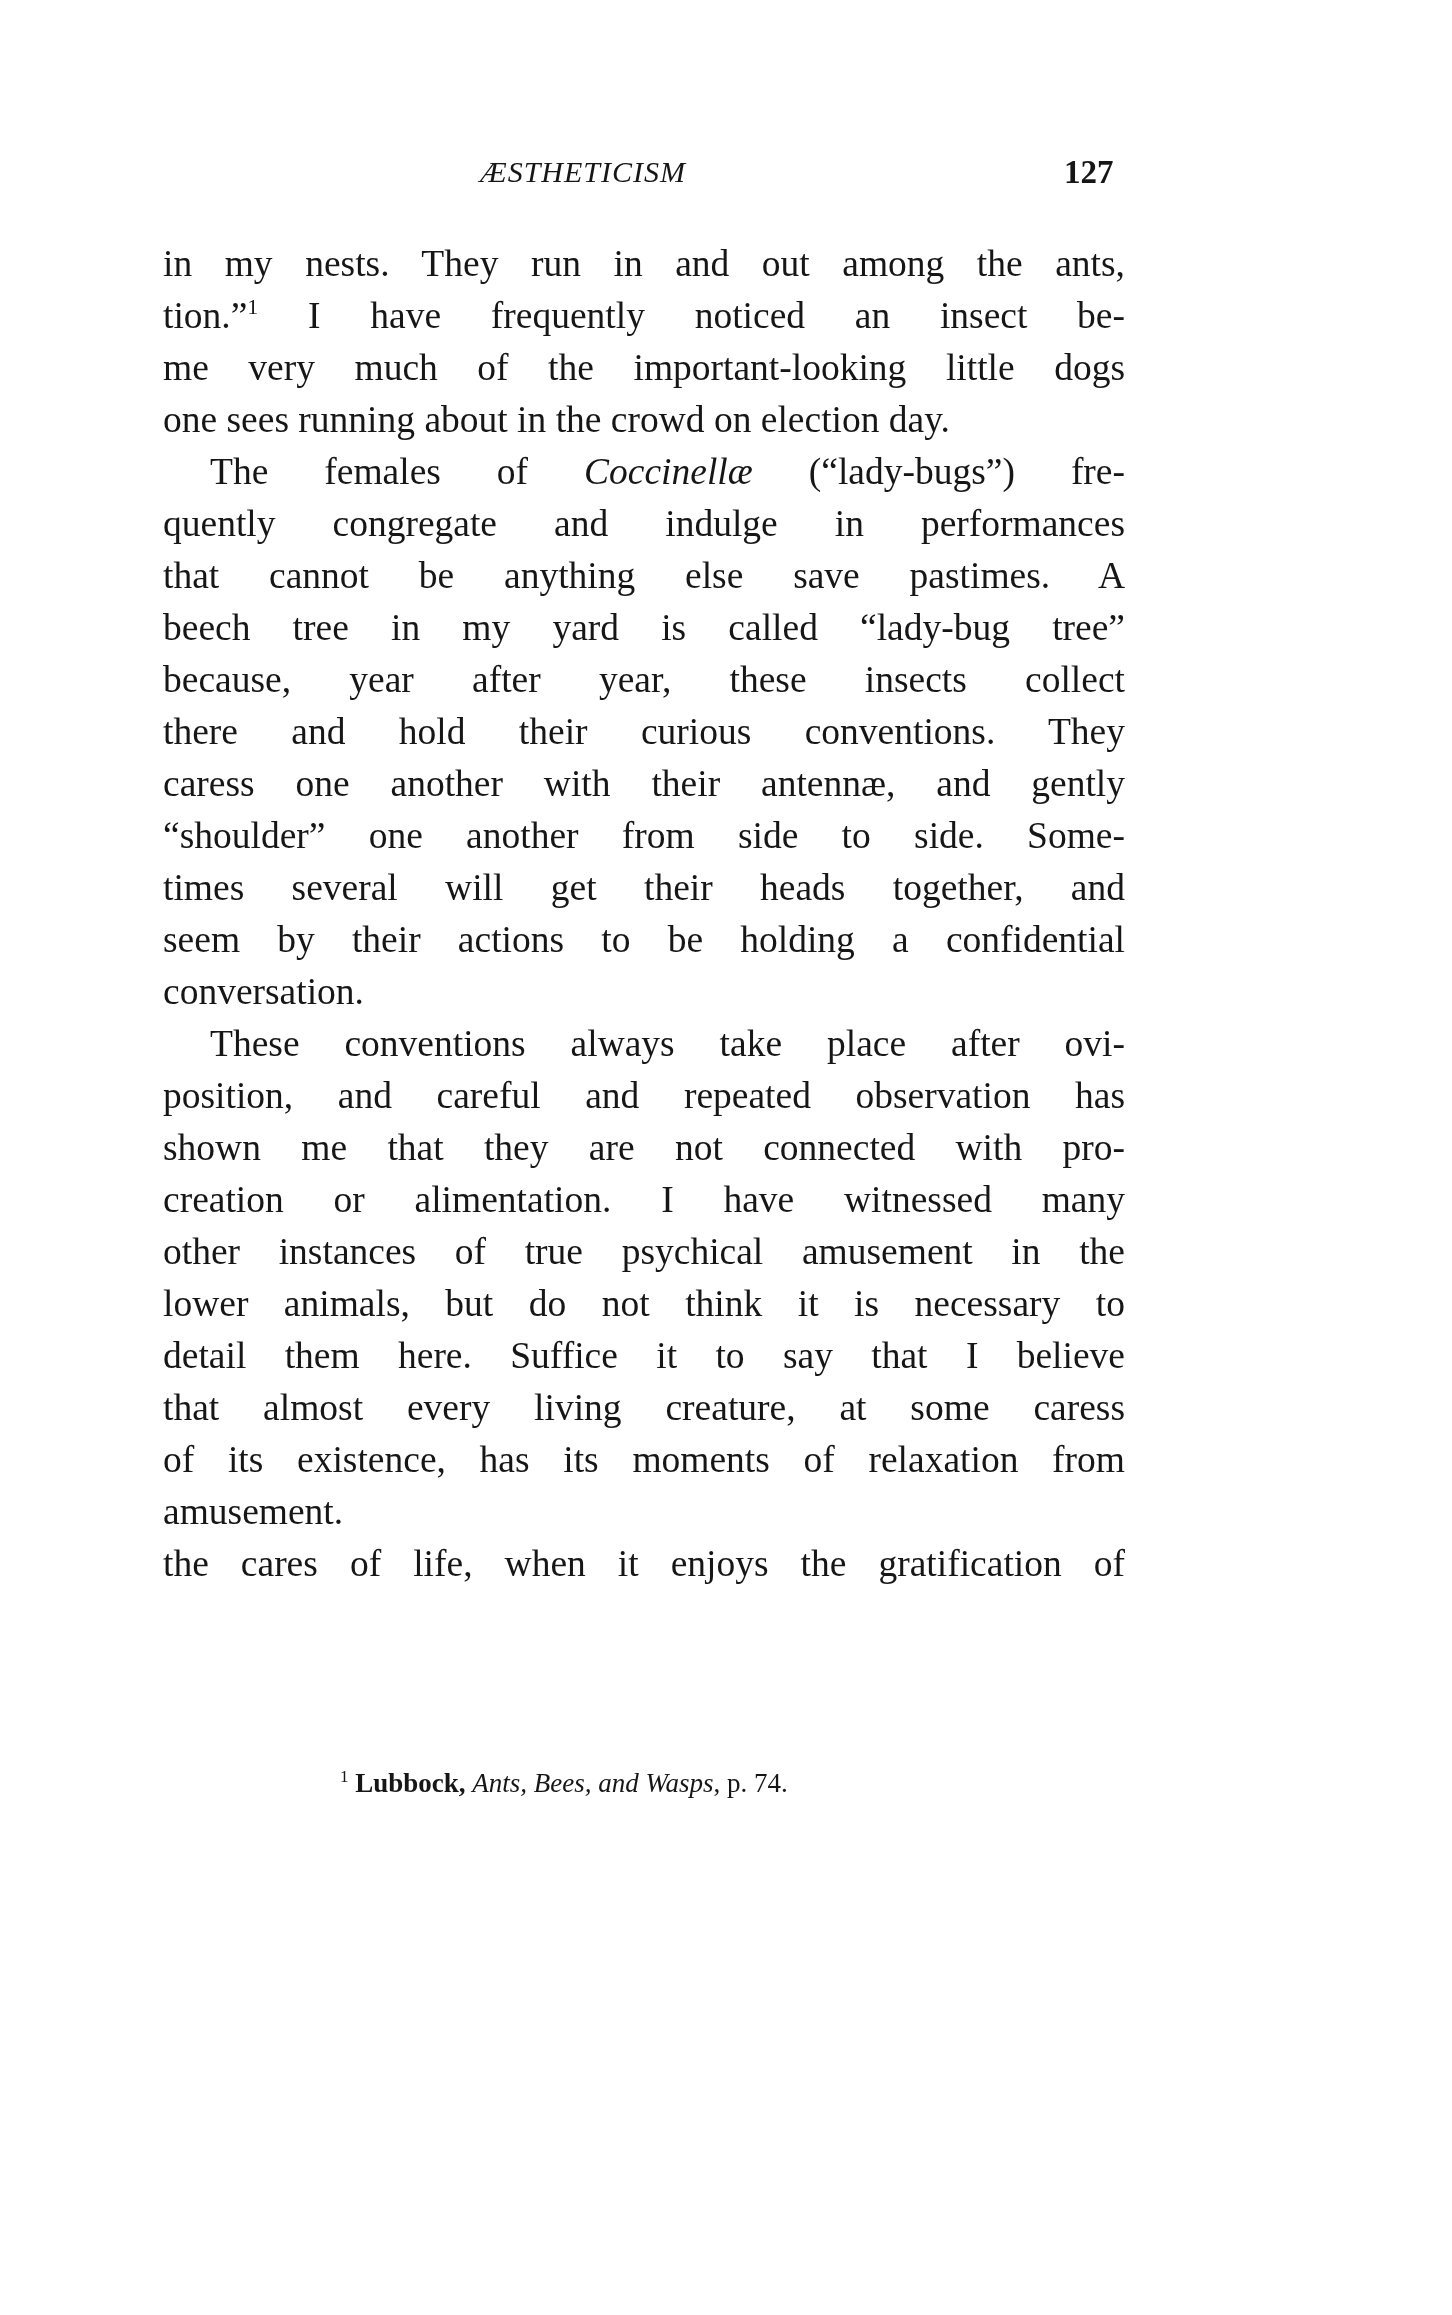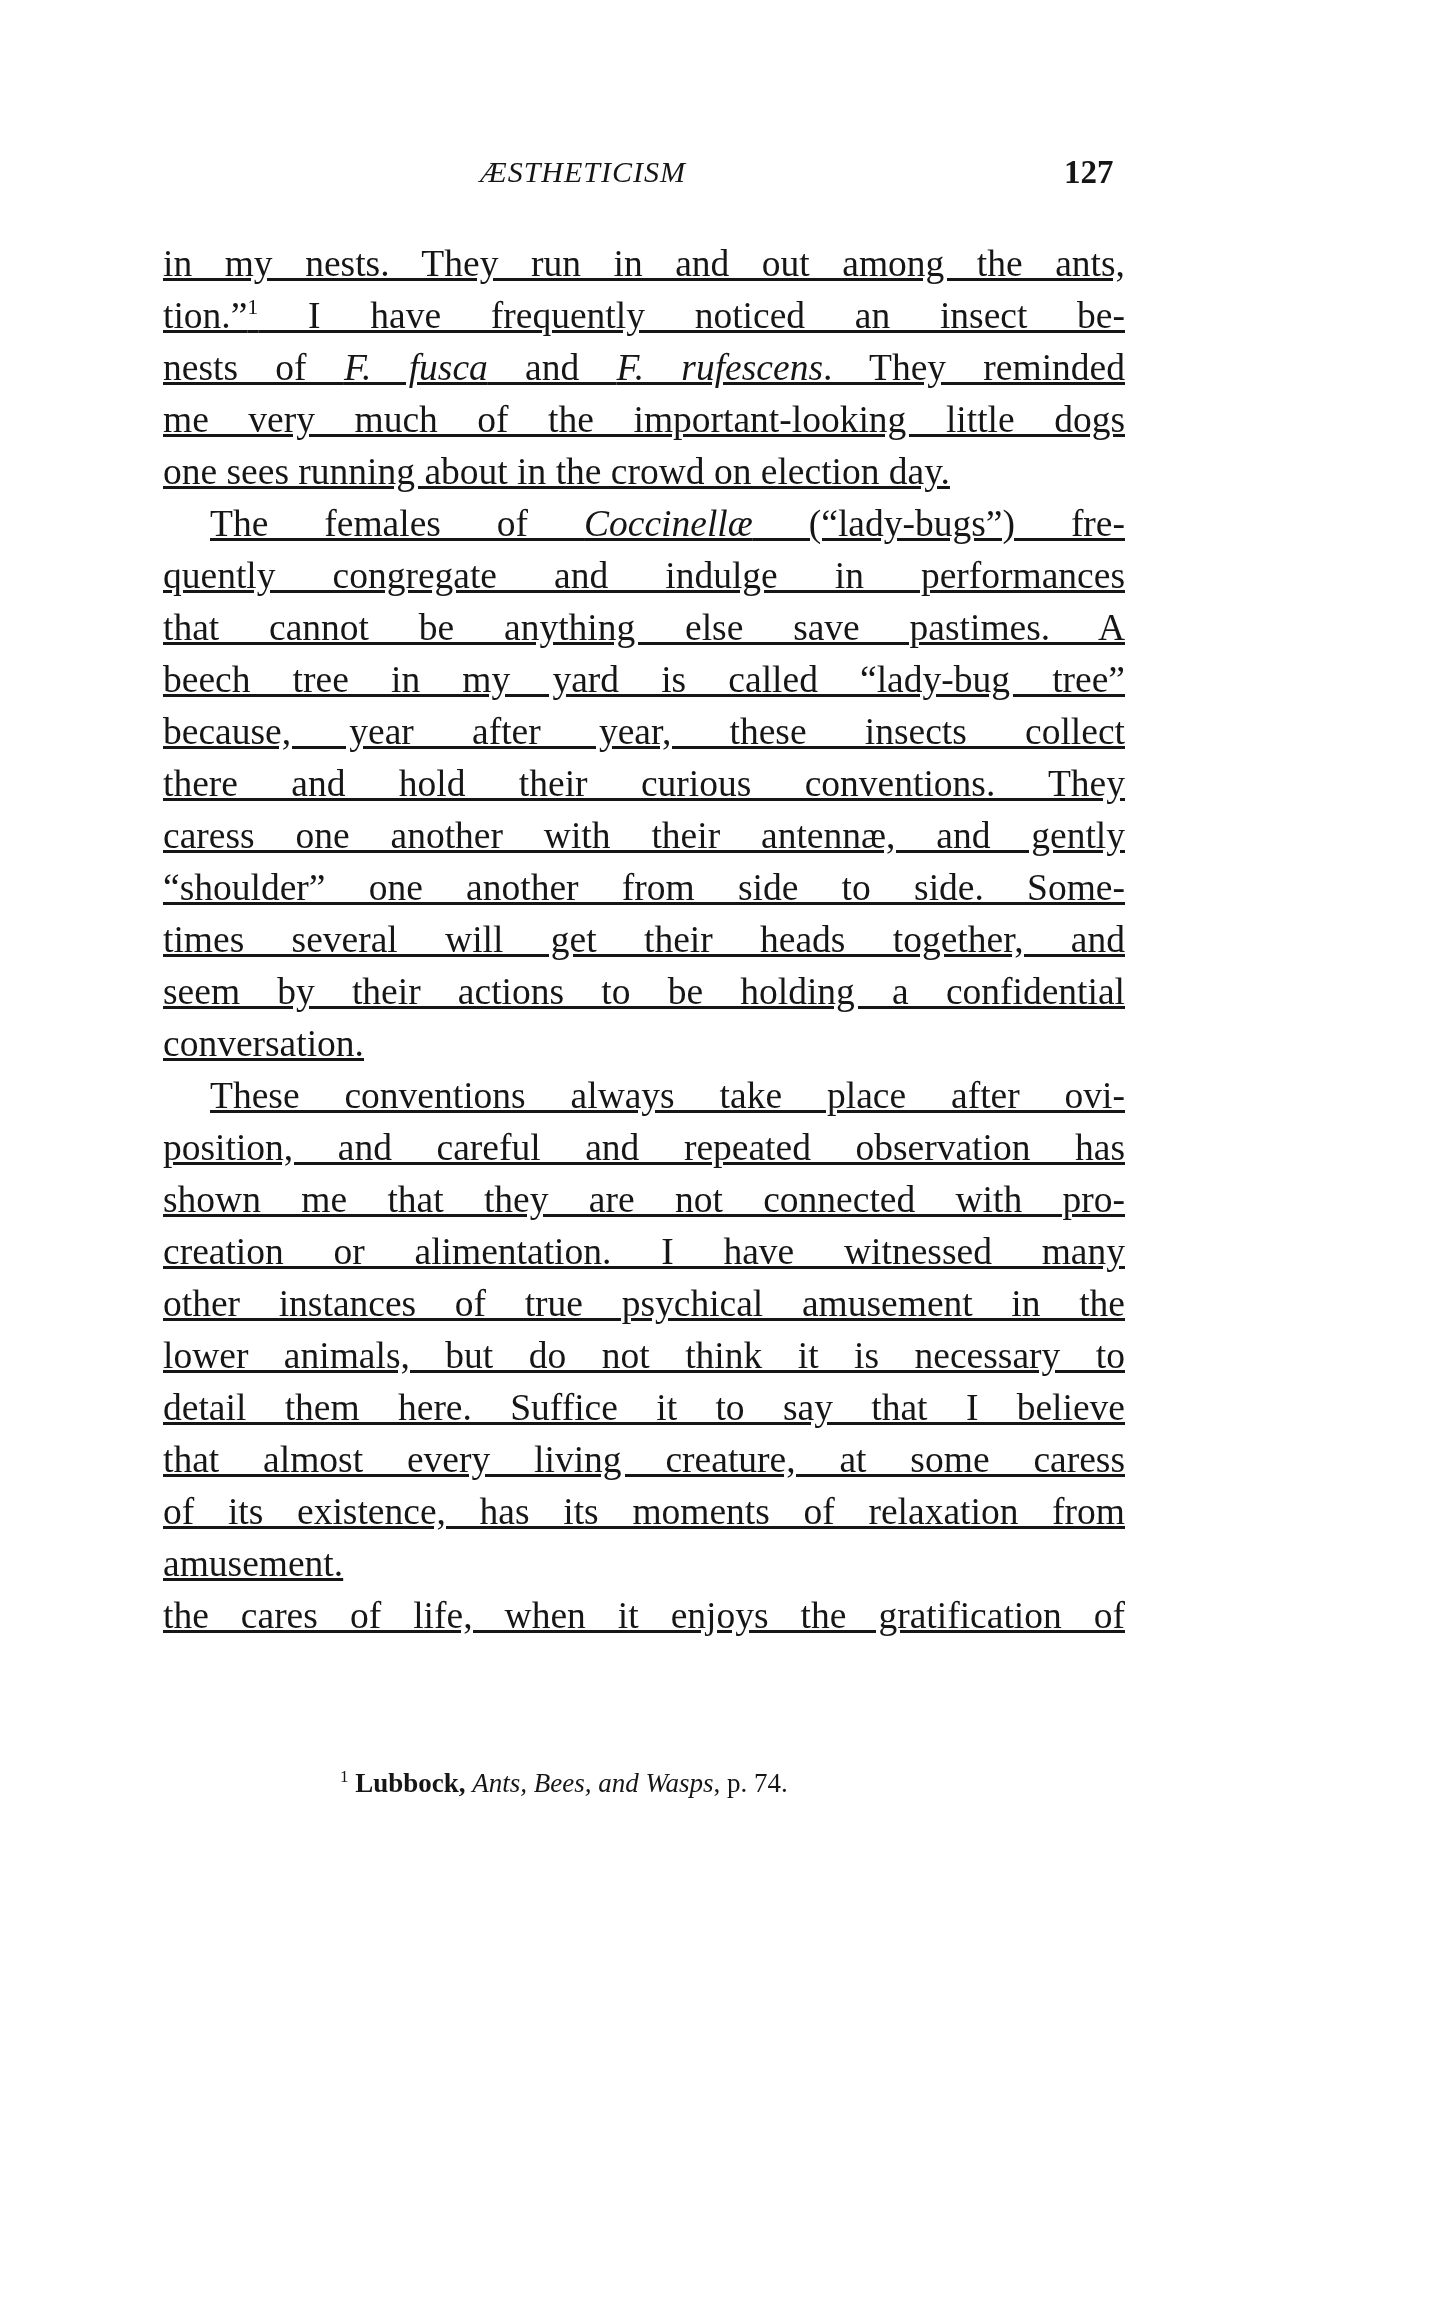--- a/index.html
+++ b/index.html
@@ -40,21 +40,20 @@
     line-height: 40px;
     white-space: nowrap;
   }
   .body-text {
     position: absolute;
     left: 155px;
     top: 238px;
     width: 962px;
     font-size: 37.5px;
     line-height: 52px;
-    text-decoration: underline;
   }
   .line {
     display: block;
     height: 52px;
     white-space: nowrap;
     text-align: justify;
     text-align-last: justify;
   }
   .line.indent {
     padding-left: 47px;
@@ -87,21 +86,20 @@
 <body>
 
 <div class="page">
   <div class="running-head">ÆSTHETICISM</div>
   <div class="page-number">127</div>
 
   <div class="body-text" id="body-text">
       <div>
         <span class="line"><span>in my nests.  They run in and out among the ants,</span></span>
         <span class="line"><span>tion.”</span><sup>1</sup><span>  I have frequently noticed an insect be-</span></span>
-        <span class="line"><span>nests of </span><i>F. fusca</i><span> and </span><i>F. rufescens</i><span>.  They reminded</span></span>
         <span class="line"><span>me very much of the important-looking little dogs</span></span>
         <span class="line last"><span>one sees running about in the crowd on election day.</span></span>
       </div>
       <div>
         <span class="line indent"><span>The females of </span><i>Coccinellæ</i><span> (“lady-bugs”) fre-</span></span>
         <span class="line"><span>quently congregate and indulge in performances</span></span>
         <span class="line"><span>that cannot be anything else save pastimes.  A</span></span>
         <span class="line"><span>beech tree in my yard is called “lady-bug tree”</span></span>
         <span class="line"><span>because, year after year, these insects collect</span></span>
         <span class="line"><span>there and hold their curious conventions.  They</span></span>

